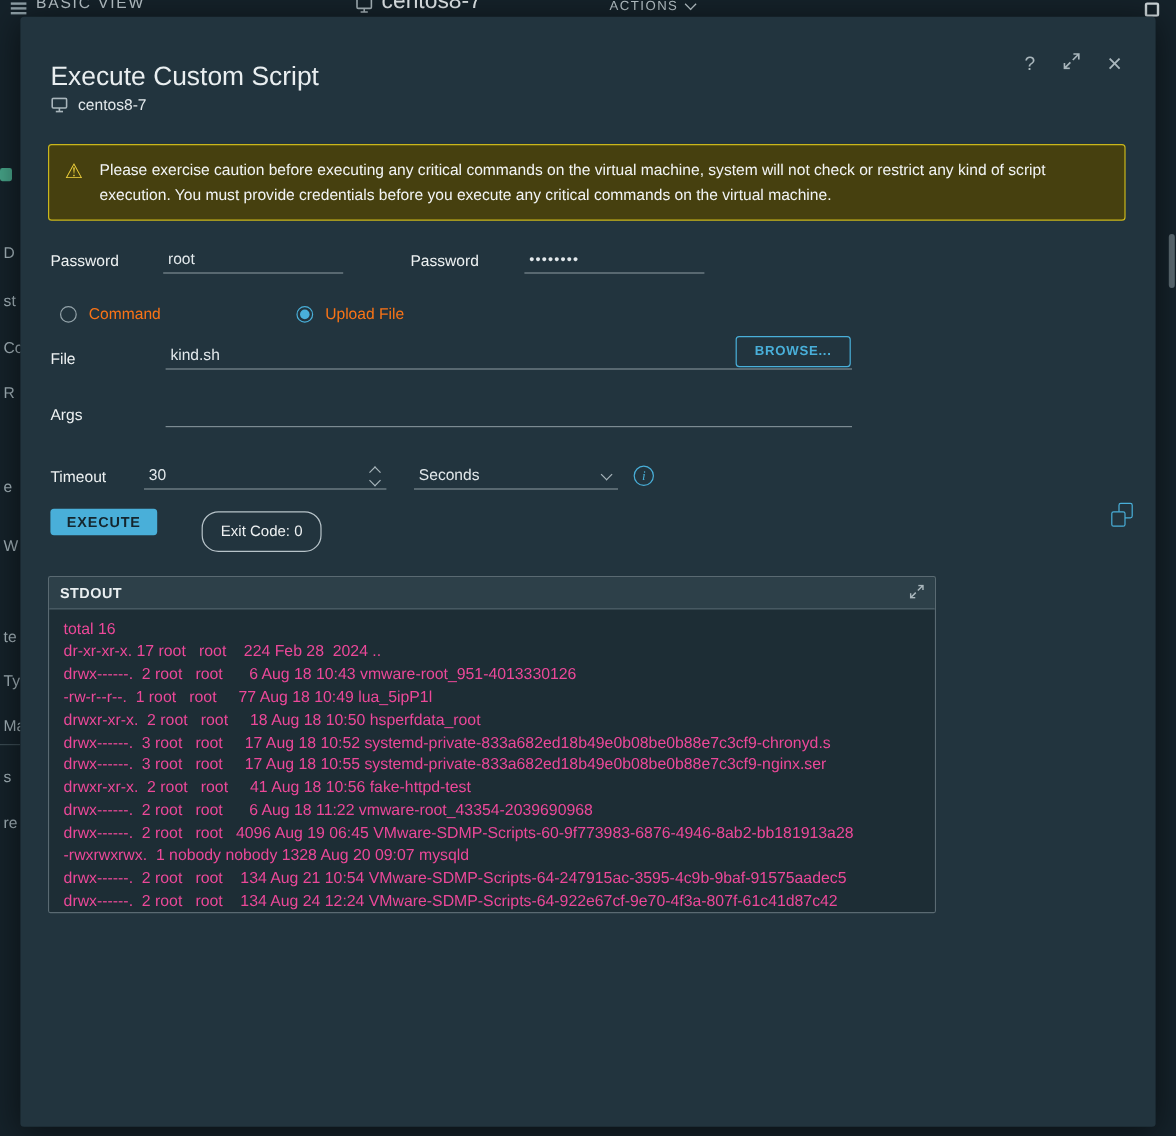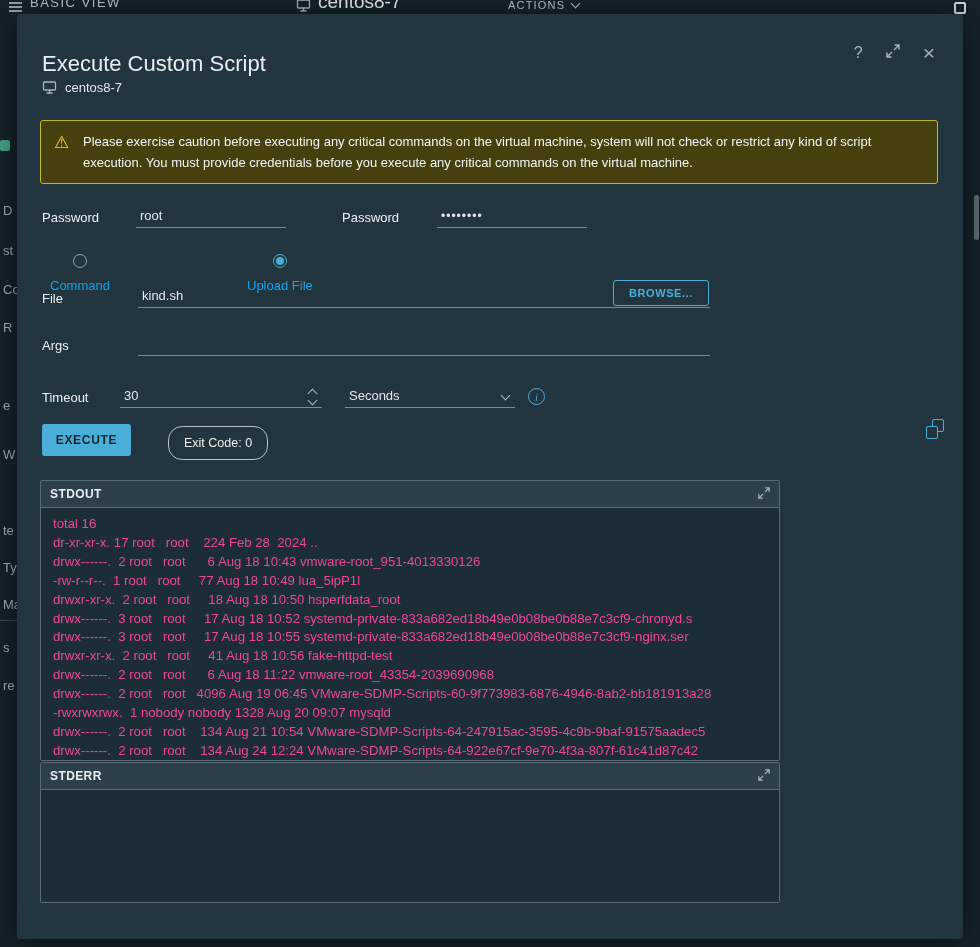--- a/index.html
+++ b/index.html
@@ -46,21 +46,21 @@
   }
   .warning .warn-icon { position:absolute; left:13px; top:11px; font-size:17px; color:#f2d33c; }
 
   .lbl { position:absolute; font-size:13px; color:#edf1f2; }
   .uinput {
     position:absolute; height:24px; border-bottom:1px solid #7c8b92;
     font-size:13px; color:#e2e8eb; display:flex; align-items:flex-end; padding:0 4px 4px 4px;
   }
   .uinput.pw { font-size:12px; letter-spacing:1px; }
 
-  .radio-item { position:absolute; display:flex; align-items:center; gap:10px; font-size:13px; color:#0ea5e9; cursor:pointer;flex-direction:column; }
+  .radio-item { position:absolute; display:flex; align-items:center; gap:10px; font-size:13px; color:#f97316; cursor:pointer; }
   .radio { width:14px; height:14px; border-radius:50%; border:1px solid #95a4ab; display:flex; align-items:center; justify-content:center; }
   .radio.selected { border-color:#49afd9; }
   .radio-inner { width:8px; height:8px; border-radius:50%; background:#49afd9; }
 
   .browse-btn {
     position:absolute; left:596px; top:266px; width:96px; height:26px;
     border:1px solid #49afd9; border-radius:3px; background:transparent;
     color:#49afd9; font-size:11px; font-weight:700; letter-spacing:.6px;
     display:flex; align-items:center; justify-content:center; cursor:pointer;
     font-family:"Liberation Sans", sans-serif;
@@ -73,21 +73,21 @@
   .select-chev { position:absolute; right:6px; bottom:8px; width:7px; height:7px; border-right:1.5px solid #a9b6bc; border-bottom:1.5px solid #a9b6bc; transform:rotate(45deg); cursor:pointer; }
 
   .info-icon {
     position:absolute; left:511px; top:374px; width:17px; height:17px; border-radius:50%;
     border:1px solid #49afd9; color:#49afd9; font-size:11px; font-style:italic;
     display:flex; align-items:center; justify-content:center; cursor:pointer;
     font-family:"Liberation Serif", serif;
   }
 
   .execute-btn {
-    position:absolute; left:25px; top:410px; width:89px; height:32px;
+    position:absolute; left:25px; top:410px; width:89px; height:22px;
     background:#49afd9; border:none; border-radius:3px;
     color:#14252d; font-size:12px; font-weight:700; letter-spacing:.7px;
     display:flex; align-items:center; justify-content:center; cursor:pointer;
     font-family:"Liberation Sans", sans-serif;
   }
   .exit-pill {
     position:absolute; left:151px; top:412px; height:26px; padding:16px 15px;
     border:1px solid #b7c3c9; border-radius:14px;
     display:flex; align-items:center; font-size:12.5px; color:#eef1f2;
   }
@@ -253,28 +253,15 @@
 drwx------.  3 root   root     17 Aug 18 10:55 systemd-private-833a682ed18b49e0b08be0b88e7c3cf9-nginx.ser
 drwxr-xr-x.  2 root   root     41 Aug 18 10:56 fake-httpd-test
 drwx------.  2 root   root      6 Aug 18 11:22 vmware-root_43354-2039690968
 drwx------.  2 root   root   4096 Aug 19 06:45 VMware-SDMP-Scripts-60-9f773983-6876-4946-8ab2-bb181913a28
 -rwxrwxrwx.  1 nobody nobody 1328 Aug 20 09:07 mysqld
 drwx------.  2 root   root    134 Aug 21 10:54 VMware-SDMP-Scripts-64-247915ac-3595-4c9b-9baf-91575aadec5
 drwx------.  2 root   root    134 Aug 24 12:24 VMware-SDMP-Scripts-64-922e67cf-9e70-4f3a-807f-61c41d87c42</pre>
       </div>
     </div>
 
-    <div class="panel panel-stderr">
-      <div class="panel-header">
-        <span>STDERR</span>
-        <span class="expand-svg">
-          <svg width="12" height="12" viewBox="0 0 14 14">
-              <path d="M8.5 1H13v4.5M13 1L8 6M5.5 13H1V8.5M1 13l5-5" fill="none" stroke="currentColor" stroke-width="1.4"></path>
-            </svg>
-        </span>
-      </div>
-      <div class="panel-body">
-        <pre></pre>
-      </div>
-    </div>
 
   </div>
 </div>
 
 </body></html>

